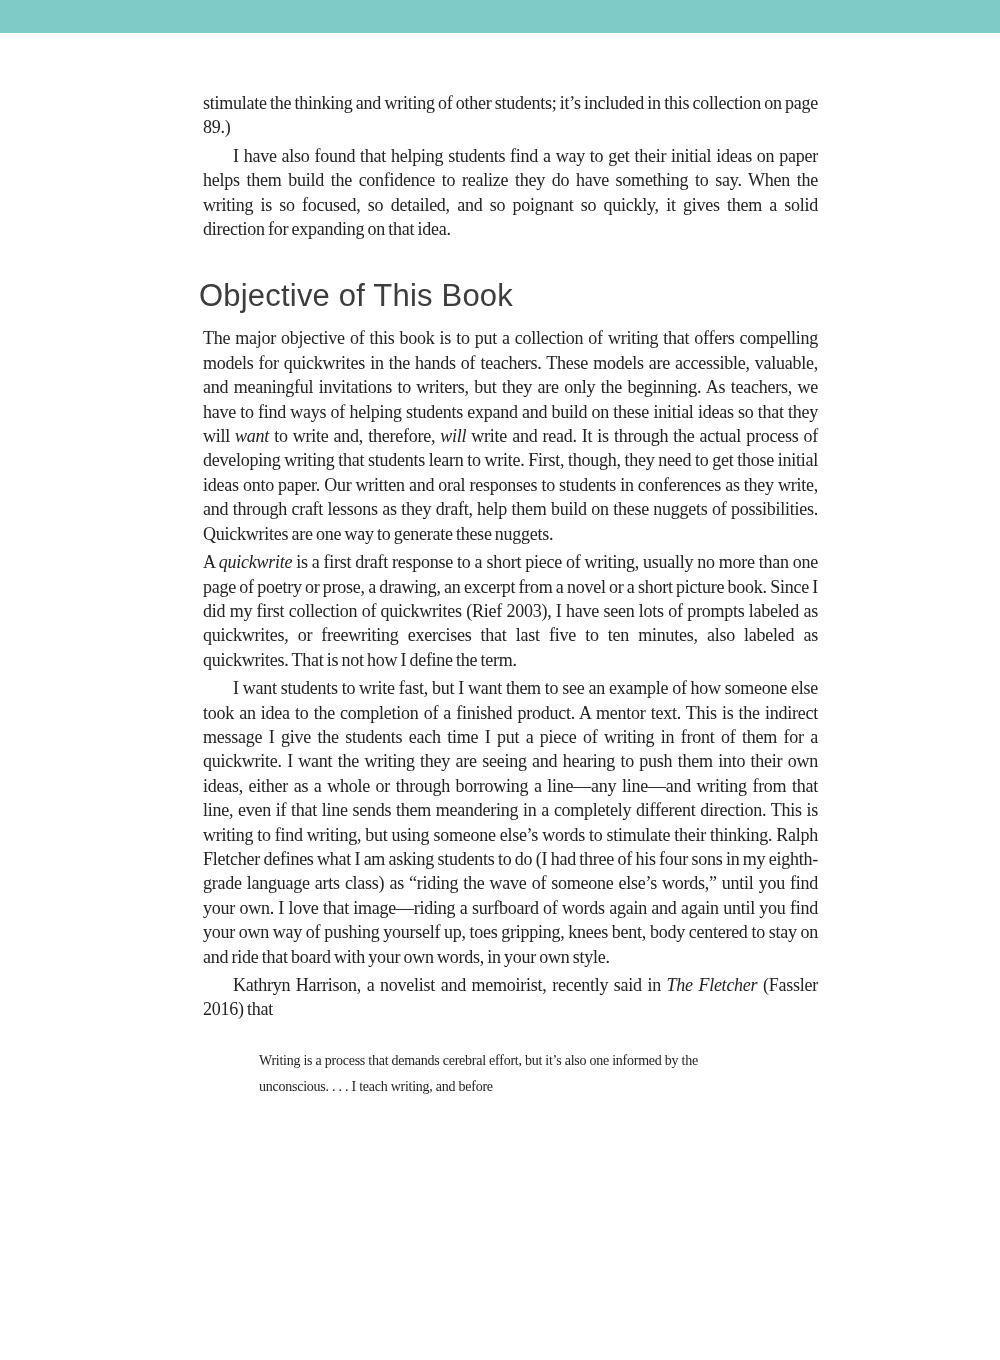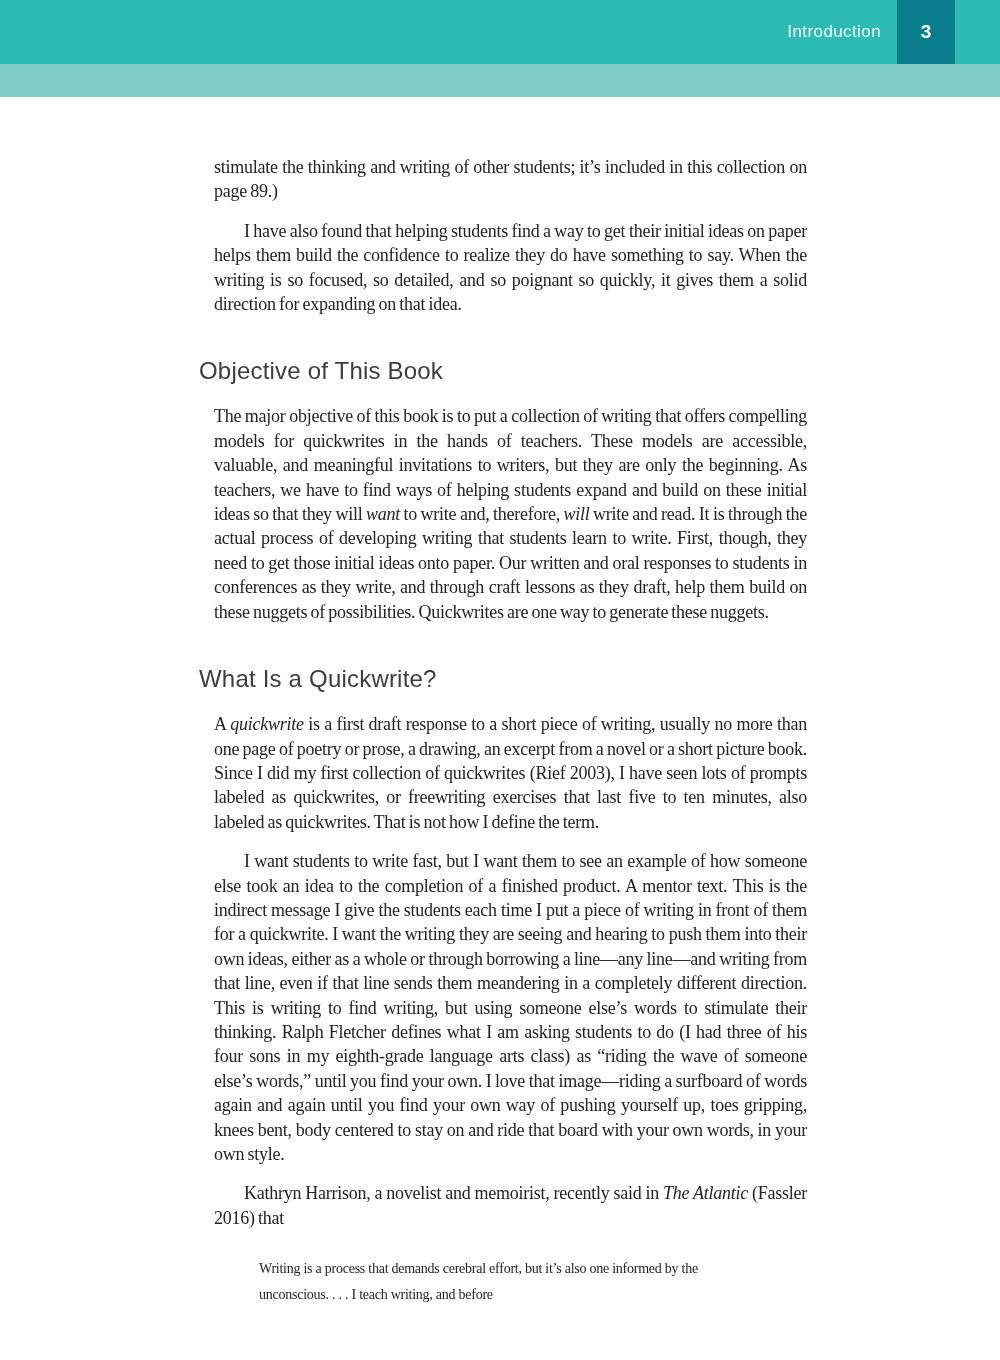--- a/index.html
+++ b/index.html
@@ -62,79 +62,72 @@
   }
   .header-strip {
     height: 33px;
     background: var(--strip-color);
   }
   .page-body {
     margin: 58px 178px 0 199px;
     color: var(--text-color);
   }
   .body-p {
-    margin: 15px;
+    margin: 4px;
     font-size: 18px;
     line-height: 24.4px;
     text-align: justify;
     letter-spacing: -0.25px;
     word-spacing: -1px;
     color: var(--text-color);
   }
   .body-p.indent { text-indent: 30px; font-family: Liberation Serif, serif; }
   .body-p em { font-style: italic; }
   h1.section-heading {
     font-family: "Liberation Sans", sans-serif;
     font-weight: 300;
-    font-size: 24px;
+    font-size: 31px;
     line-height: 37px;
     letter-spacing: 0.2px;
     color: var(--heading-color);
     margin: 36px 0 12px 0;
   }
   blockquote.quote-block {
     margin: 26px 120px 0 60px;
     font-size: 14px;
     line-height: 26px;
     letter-spacing: -0.25px;
     color: var(--text-color);
     max-width: 490px;
   }
 </style>
 </head>
 <body>
 
 <div class="page">
 
-  <div class="header-bar">
-    <span class="running-head">Introduction</span>
-    <div class="page-number-box">
-      <span class="page-number">3</span>
-    </div>
-  </div>
 
   <div class="header-strip"></div>
 
   <div class="page-body">
 
     <div>
         <p class="body-p">stimulate the thinking and writing of other students; it’s included in this collection on page 89.)</p>
         <p class="body-p indent">I have also found that helping students find a way to get their initial ideas on paper helps them build the confidence to realize they do have something to say. When the writing is so focused, so detailed, and so poignant so quickly, it gives them a solid direction for expanding on that idea.</p>
       </div>
 
     <h1 class="section-heading">Objective of This Book</h1>
 
     <div>
         <p class="body-p">The major objective of this book is to put a collection of writing that offers compelling models for quickwrites in the hands of teachers. These models are accessible, valuable, and meaningful invitations to writers, but they are only the beginning. As teachers, we have to find ways of helping students expand and build on these initial ideas so that they will <em>want</em> to write and, therefore, <em>will</em> write and read. It is through the actual process of developing writing that students learn to write. First, though, they need to get those initial ideas onto paper. Our written and oral responses to students in conferences as they write, and through craft lessons as they draft, help them build on these nuggets of possibilities. Quickwrites are one way to generate these nuggets.</p>
       </div>
 
-    <h1 class="section-heading">What Is a Quickwrite?</h1>
 
     <div>
         <p class="body-p">A <em>quickwrite</em> is a first draft response to a short piece of writing, usually no more than one page of poetry or prose, a drawing, an excerpt from a novel or a short picture book. Since I did my first collection of quickwrites (Rief 2003), I have seen lots of prompts labeled as quickwrites, or freewriting exercises that last five to ten minutes, also labeled as quickwrites. That is not how I define the term.</p>
         <p class="body-p indent">I want students to write fast, but I want them to see an example of how someone else took an idea to the completion of a finished product. A mentor text. This is the indirect message I give the students each time I put a piece of writing in front of them for a quickwrite. I want the writing they are seeing and hearing to push them into their own ideas, either as a whole or through borrowing a line—any line—and writing from that line, even if that line sends them meandering in a completely different direction. This is writing to find writing, but using someone else’s words to stimulate their thinking. Ralph Fletcher defines what I am asking students to do (I had three of his four sons in my eighth-grade language arts class) as “riding the wave of someone else’s words,” until you find your own. I love that image—riding a surfboard of words again and again until you find your own way of pushing yourself up, toes gripping, knees bent, body centered to stay on and ride that board with your own words, in your own style.</p>
-        <p class="body-p indent">Kathryn Harrison, a novelist and memoirist, recently said in <em>The Atlantic</em> (Fassler 2016) that</p>
+        <p class="body-p indent">Kathryn Harrison, a novelist and memoirist, recently said in <em>The Fletcher</em> (Fassler 2016) that</p>
       </div>
 
     <blockquote class="quote-block">Writing is a process that demands cerebral effort, but it’s also one informed by the unconscious. . . . I teach writing, and before</blockquote>
 
   </div>
 </div>
 
 </body></html>

